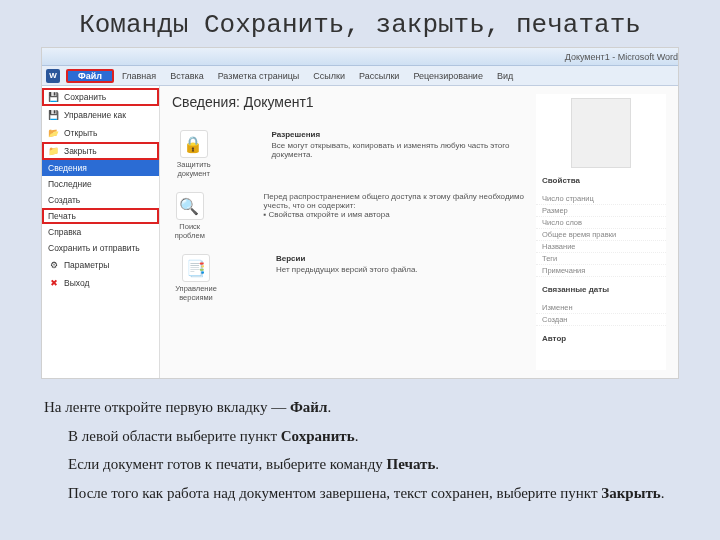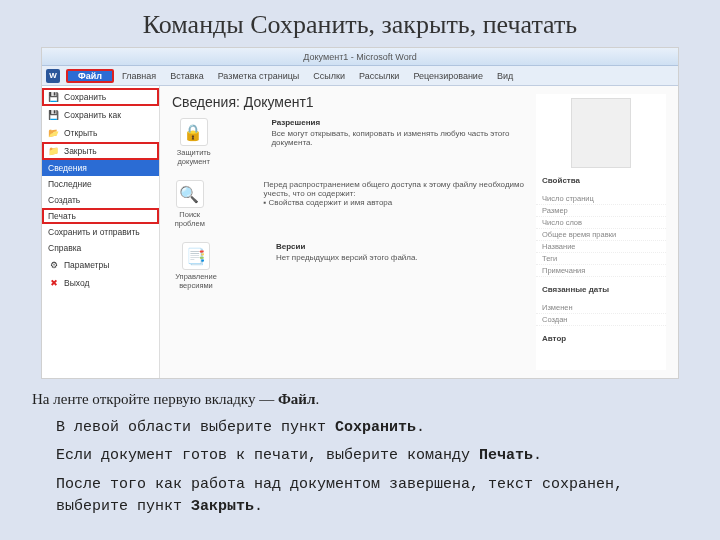--- a/index.html
+++ b/index.html
@@ -4,39 +4,39 @@
 <style>
   * { box-sizing: border-box; margin: 0; padding: 0; }
   body {
     width: 720px; height: 540px;
     background: #dce3f0;
     font-family: "Segoe UI", Arial, sans-serif;
     overflow: hidden;
   }
   .slide-title {
     text-align: center;
-    font-family: Liberation Serif, serif;
+    font-family: Liberation Mono, monospace;
     font-size: 26px;
     color: #333;
     padding: 10px 0 8px;
   }
   .screenshot {
     margin: 0 42px;
     background: #fff;
     height: 330px;
     position: relative;
     box-shadow: 0 0 0 1px #d0d0d0;
     font-size: 9px;
     color: #333;
   }
   .titlebar {
     height: 18px;
     background: linear-gradient(#e8f0fa, #cfe0f3);
     border-bottom: 1px solid #b0c4de;
-    text-align: center;
+    text-align: right;
     line-height: 18px;
     color: #555;
     font-size: 9px;
   }
   .ribbon-tabs {
     display: flex;
     align-items: center;
     height: 20px;
     background: #e6eef8;
     border-bottom: 1px solid #c0cde0;
@@ -105,21 +105,21 @@
     flex: 1;
     background: #fafafa;
     padding: 8px 12px;
     display: flex;
     gap: 10px;
   }
   .info-main { flex: 1; }
   .info-heading {
     font-size: 14px;
     color: #333;
-    margin-bottom: 8px;
+    margin-bottom: 20px;
   }
   .info-block {
     display: flex;
     gap: 8px;
     margin-bottom: 14px;
     align-items: flex-start;
   }
   .info-btn {
     width: 48px;
     text-align: center;
@@ -145,28 +145,29 @@
   }
   .thumb {
     width: 60px; height: 70px;
     background: #f0f0f0;
     border: 1px solid #ddd;
     margin: 4px auto 8px;
   }
   .prop-head { font-weight: bold; color: #444; margin: 8px 6px; font-size: 8px; }
   .prop-row { padding: 1px 6px; color: #888; border-bottom: 1px dotted #eee; }
   .body-text {
-    padding: 10px 32px 0;
+    padding: 10px 44px 0;
     font-family: "Times New Roman", Georgia, serif;
     font-size: 15px;
     line-height: 1.5;
     color: #222;
+    margin-top: 8px;
   }
   .body-text p { margin-bottom: 6px; }
-  .body-text .indent { margin-left: 24px; font-family: Liberation Mono, monospace; }
+  .body-text .indent { margin-left: 24px; }
   .body-text b { font-weight: bold; }
 </style>
 </head>
 <body>
 
 <div class="slide-title">Команды Сохранить, закрыть, печатать</div>
 
 <div class="screenshot">
   <div class="titlebar">Документ1 - Microsoft Word</div>
   <div class="ribbon-tabs">
@@ -181,21 +182,21 @@
     <div class="tab">Вид</div>
   </div>
   <div class="backstage">
     <div class="left-menu">
       <div class="menu-item highlighted">
           <span class="mi-icon save-ic">💾</span>
           <span>Сохранить</span>
         </div>
       <div class="menu-item">
           <span class="mi-icon save-ic">💾</span>
-          <span>Сохранить как</span>
+          <span>Управление как</span>
         </div>
       <div class="menu-item">
           <span class="mi-icon open-ic">📂</span>
           <span>Открыть</span>
         </div>
       <div class="menu-item highlighted">
           <span class="mi-icon close-ic">📁</span>
           <span>Закрыть</span>
         </div>
       <div class="menu-item selected">
@@ -204,24 +205,24 @@
       <div class="menu-item">
           <span>Последние</span>
         </div>
       <div class="menu-item">
           <span>Создать</span>
         </div>
       <div class="menu-item highlighted">
           <span>Печать</span>
         </div>
       <div class="menu-item">
+          <span>Справка</span>
+        </div>
+      <div class="menu-item">
           <span>Сохранить и отправить</span>
-        </div>
-      <div class="menu-item">
-          <span>Справка</span>
         </div>
       <div class="menu-item">
           <span class="mi-icon">⚙</span>
           <span>Параметры</span>
         </div>
       <div class="menu-item">
           <span class="mi-icon exit-ic">✖</span>
           <span>Выход</span>
         </div>
     </div>
@@ -238,21 +239,21 @@
             <div>Все могут открывать, копировать и изменять любую часть этого документа.</div>
           </div>
         </div>
         <div class="info-block">
           <div class="info-btn">
             <div class="bigicon">🔍</div>
             <span>Поиск проблем</span>
           </div>
           <div class="info-text">
             <div>Перед распространением общего доступа к этому файлу необходимо учесть, что он содержит:</div>
-            <div>▪ <span>Свойства содержит и имя автора</span></div>
+            <div>▪ <span>Свойства откройте и имя автора</span></div>
           </div>
         </div>
         <div class="info-block">
           <div class="info-btn">
             <div class="bigicon">📑</div>
             <span>Управление версиями</span>
           </div>
           <div class="info-text">
             <div class="bt">Версии</div>
             <div>Нет предыдущих версий этого файла.</div>

